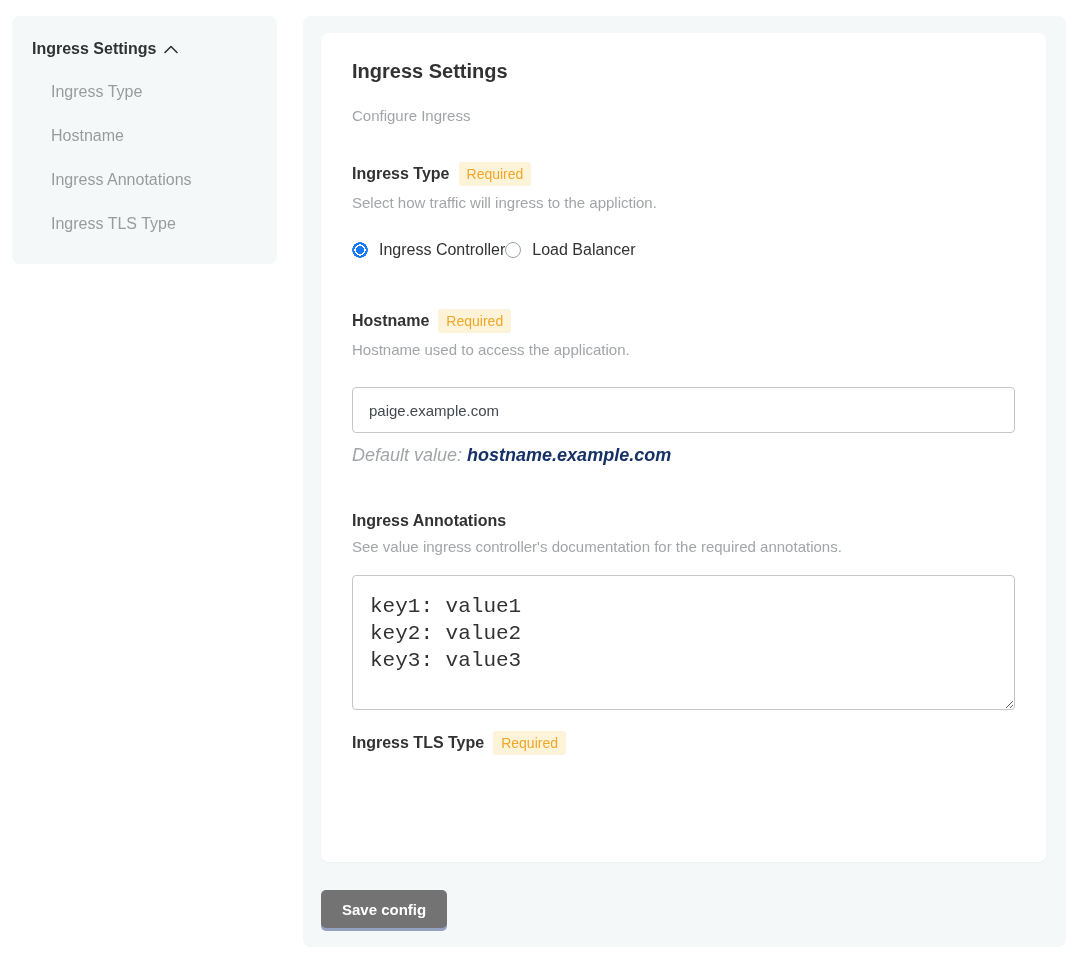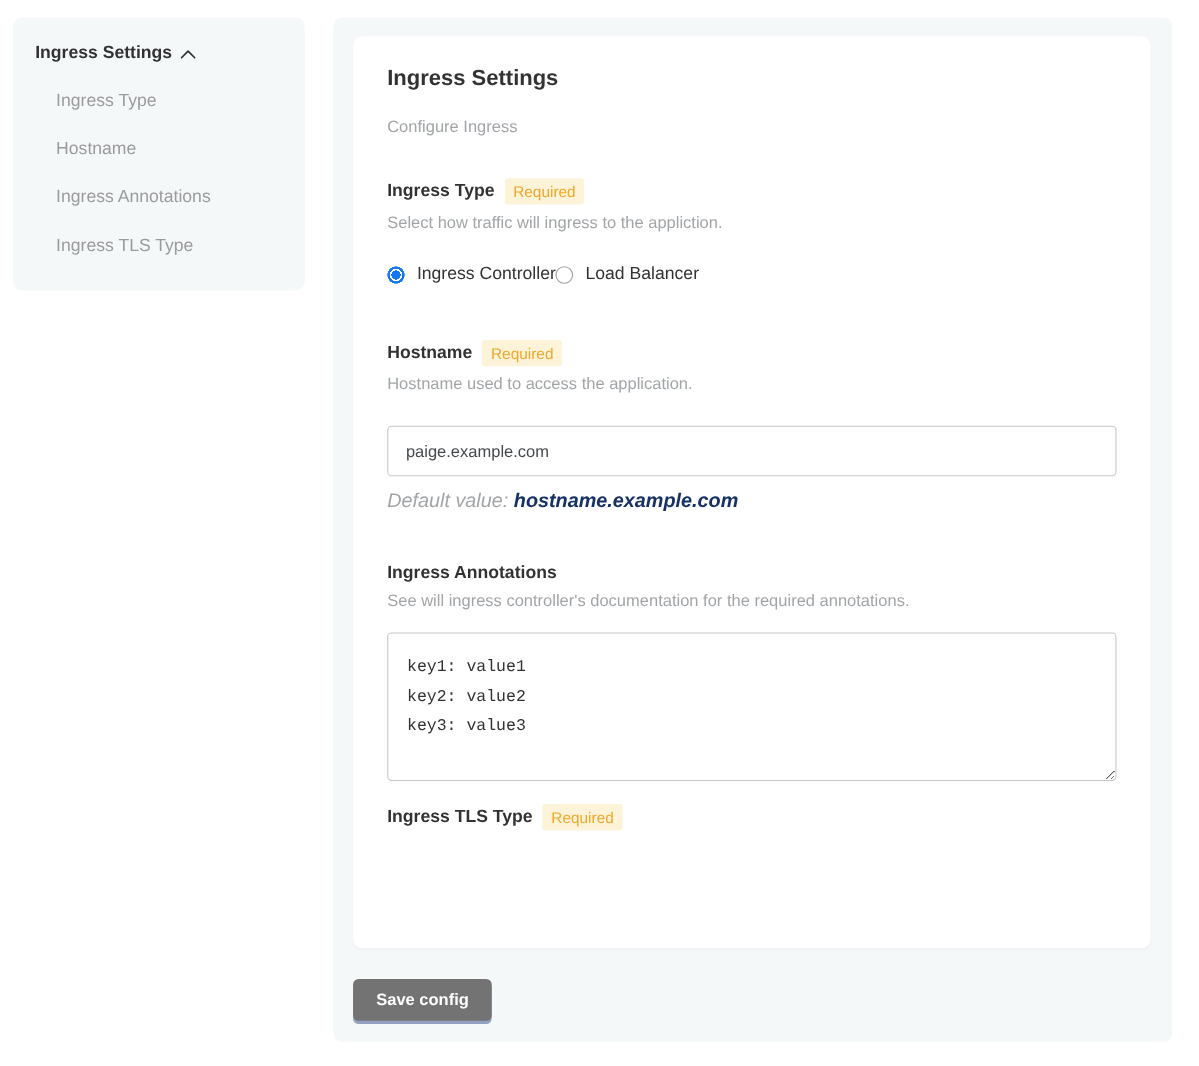--- a/index.html
+++ b/index.html
@@ -95,21 +95,21 @@
   }
   .default-value-line { margin-top: 12px; font-size: 18px; color: #a2a5a8; font-style: italic; }
   .default-value { font-weight: bold; color: #163166; }
 
   .annotations-textarea {
     margin-top: 20px; display: block;
     width: 663px; height: 135px;
     border: 1px solid #c4c7ca; border-radius: 4px;
     padding: 17px 17px;
     font-family: "Liberation Mono", "DejaVu Sans Mono", monospace;
-    font-size: 15px; line-height: 27px; color: #323232;
+    font-size: 21px; line-height: 27px; color: #323232;
     resize: both; outline: none;
     background: #fff;
   }
 
   .section-annotations { margin-top: 46px; }
   .section-tls { margin-top: 21px; }
 
   
   .save-button {
     margin: 28px 0 0 0;
@@ -174,21 +174,21 @@
         </div>
         <p class="section-help">Hostname used to access the application.</p>
         <input class="text-input" type="text" value="paige.example.com" style="">
         <p class="default-value-line"><span>Default value: </span><span class="default-value">hostname.example.com</span></p>
       </div>
 
       <div class="section section-annotations">
         <div class="section-label-row">
           <span class="section-label">Ingress Annotations</span>
         </div>
-        <p class="section-help">See will ingress controller's documentation for the required annotations.</p>
+        <p class="section-help">See value ingress controller's documentation for the required annotations.</p>
         <textarea class="annotations-textarea" spellcheck="false" style="">key1: value1
 key2: value2
 key3: value3</textarea>
       </div>
 
       <div class="section section-tls">
         <div class="section-label-row">
           <span class="section-label">Ingress TLS Type</span>
           <span class="required-badge">Required</span>
         </div>

